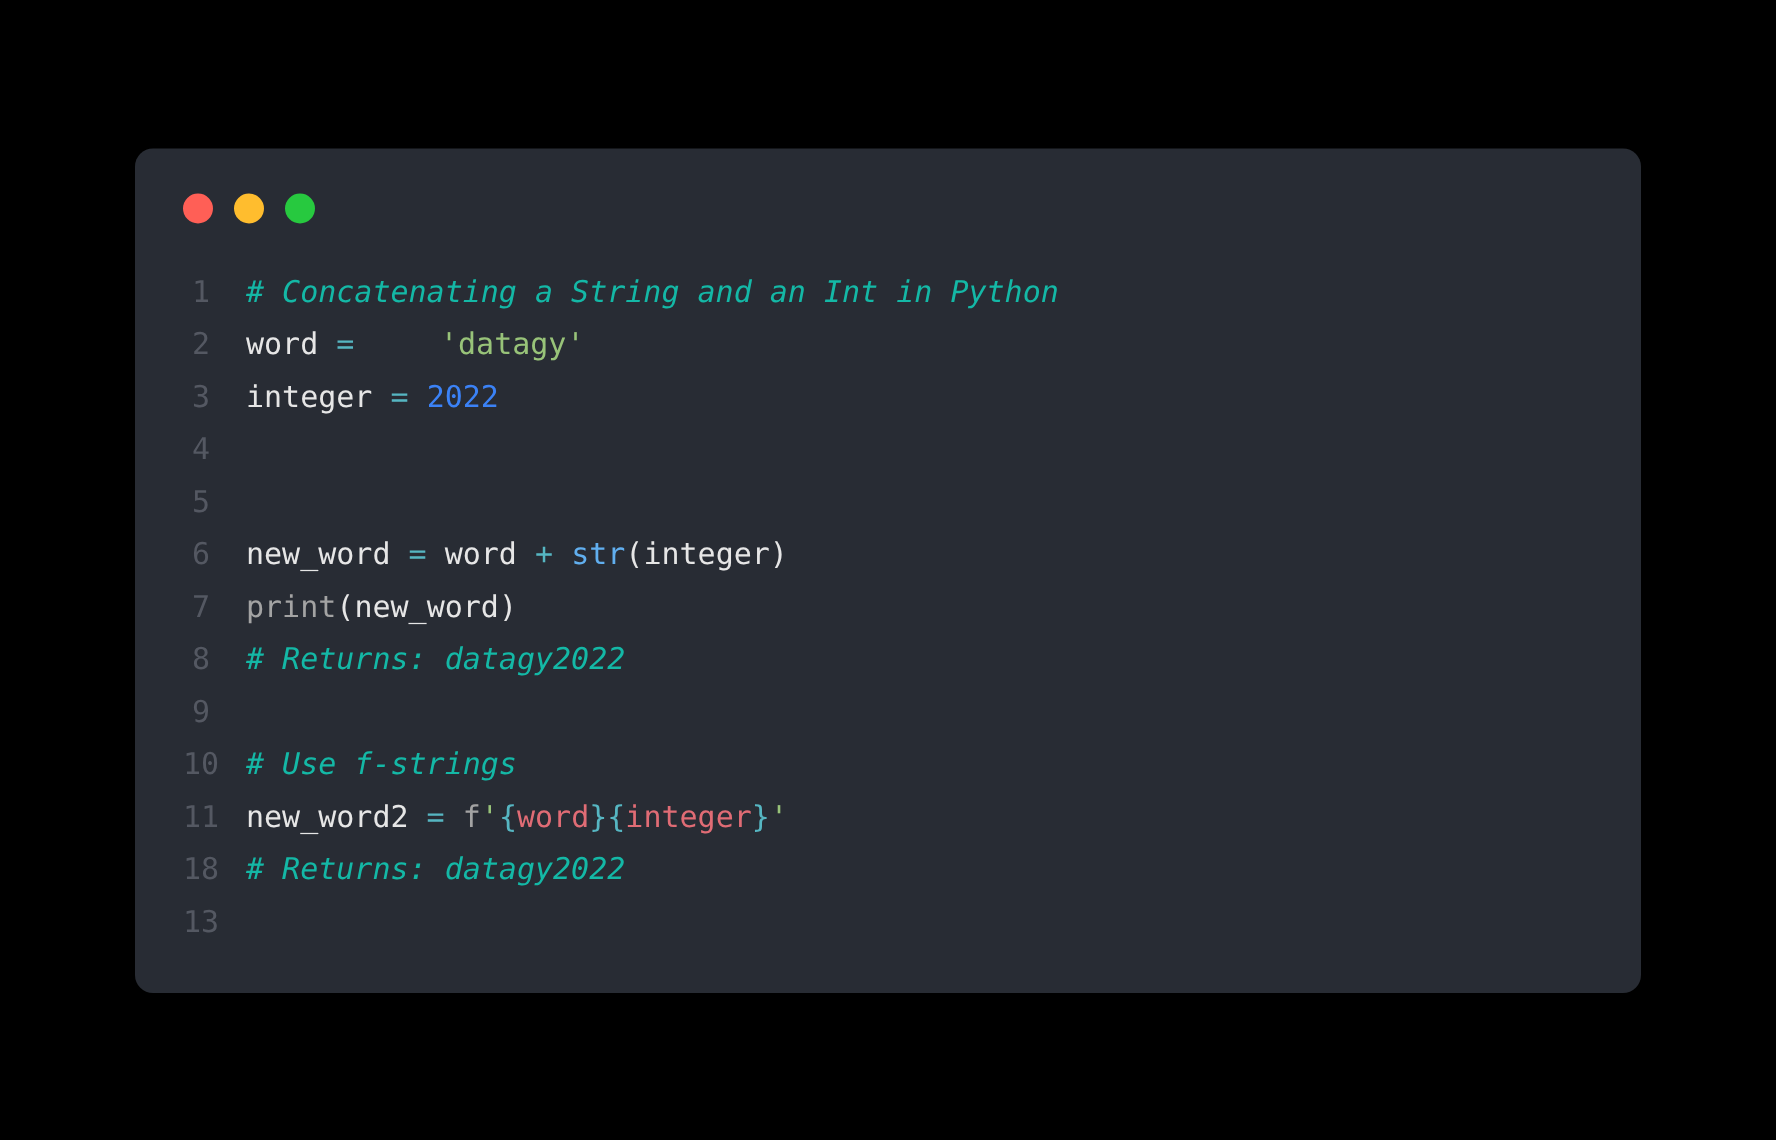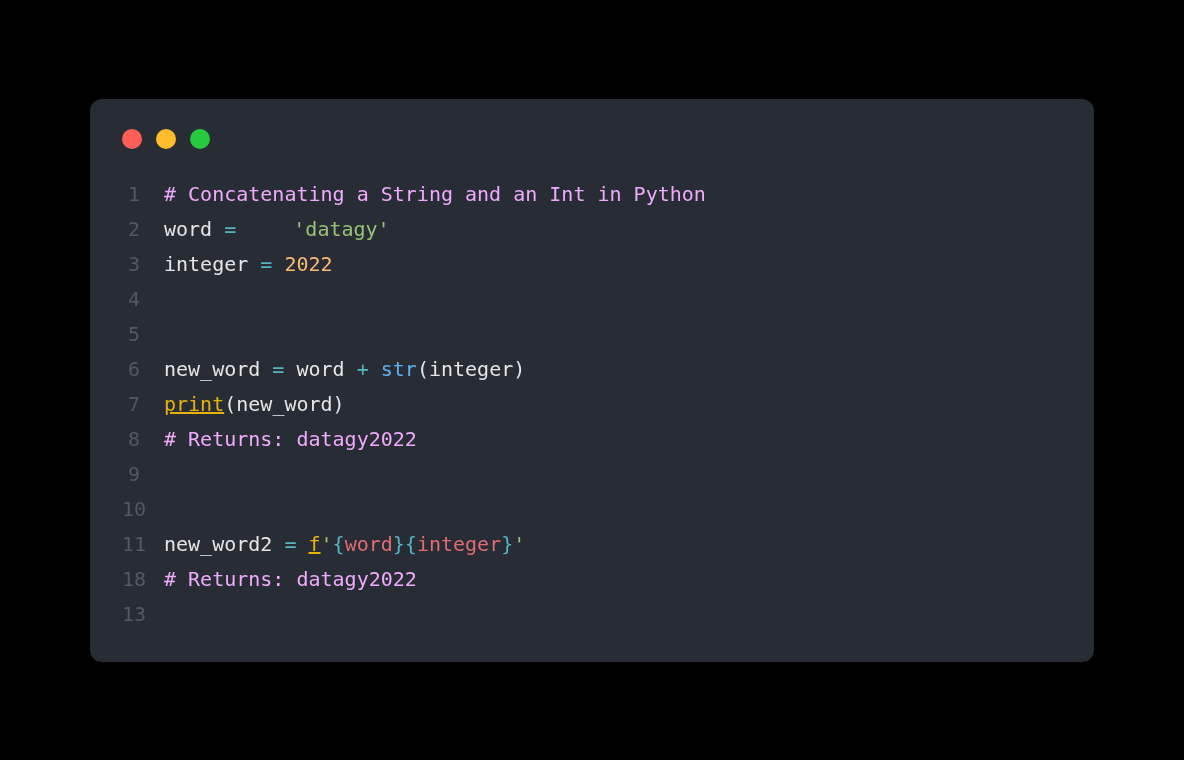--- a/index.html
+++ b/index.html
@@ -60,26 +60,26 @@
       padding-right: 24px;
       user-select: none;
       flex-shrink: 0;
     }
 
     .code {
       white-space: pre;
       color: #abb2bf;
     }
 
-    .comment { color: #f0abfc; }
+    .comment { color: #14b8a6; font-style: italic; }
     .variable { color: #e6e6e6; }
     .operator { color: #56b6c2; }
     .string { color: #98c379; margin-left: 45px; }
-    .number { color: #fdba74; }
-    .builtin { color: #eab308; text-decoration: underline; }
+    .number { color: #3b82f6; }
+    .builtin { color: #a3a3a3; }
     .func { color: #61afef; margin-top: 16px; }
     .paren { color: #e6e6e6; }
     .fstring { color: #98c379; }
     .fbrace { color: #56b6c2; }
     .fvar { color: #e06c75; }
   </style>
 </head>
 <body>
 
 <div class="window">
@@ -120,20 +120,21 @@
     <div class="line">
       <span class="lineno">8</span>
       <span class="code"><span class="comment"># Returns: datagy2022</span></span>
     </div>
     <div class="line">
       <span class="lineno">9</span>
       <span class="code"> </span>
     </div>
     <div class="line">
       <span class="lineno">10</span>
+      <span class="code"><span class="comment"># Use f-strings</span></span>
     </div>
     <div class="line">
       <span class="lineno">11</span>
       <span class="code"><span class="variable">new_word2</span><span class="operator"> = </span><span class="builtin">f</span><span class="fstring">'</span><span class="fbrace">{</span><span class="fvar">word</span><span class="fbrace">}</span><span class="fbrace">{</span><span class="fvar">integer</span><span class="fbrace">}</span><span class="fstring">'</span></span>
     </div>
     <div class="line">
       <span class="lineno">18</span>
       <span class="code"><span class="comment"># Returns: datagy2022</span></span>
     </div>
     <div class="line">

